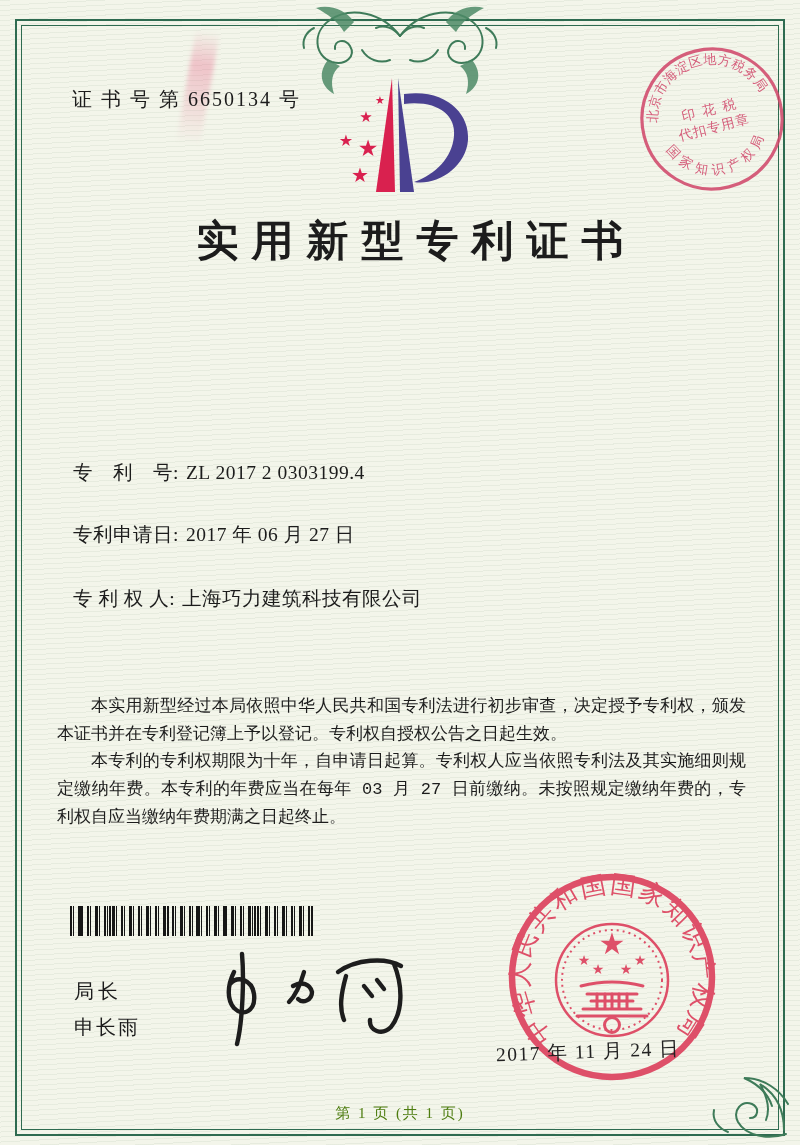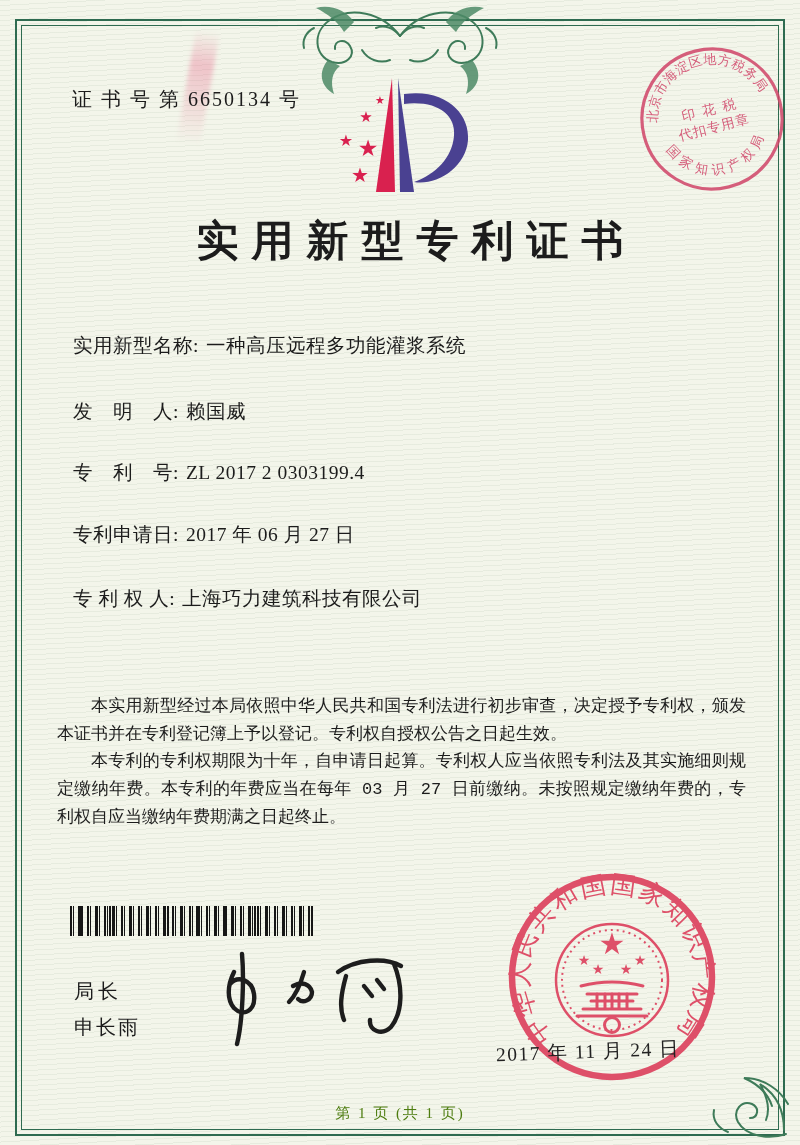--- a/index.html
+++ b/index.html
@@ -98,26 +98,20 @@
     </text>
     <text font-size="13.2" letter-spacing="5" fill="#d04468">
       <textPath href="#taxBottom" textLength="126" lengthAdjust="spacingAndGlyphs">国家知识产权局</textPath>
     </text>
     <text x="79" y="74" text-anchor="middle" font-size="13.5" letter-spacing="2" fill="#d04468">印 花 税</text>
     <text x="79" y="92" text-anchor="middle" font-size="13.5" letter-spacing="1" fill="#d04468">代扣专用章</text>
   </svg>
 
   <div class="title">实用新型专利证书</div>
 
-  <div class="field" style="top:332px">
-    <span>实用新型名称:</span><span class="value">一种高压远程多功能灌浆系统</span>
-  </div>
-  <div class="field" style="top:398px">
-    <span>发　明　人:</span><span class="value">赖国威</span>
-  </div>
   <div class="field" style="top:459px">
     <span>专　利　号:</span><span class="value">ZL 2017 2 0303199.4</span>
   </div>
   <div class="field" style="top:521px">
     <span>专利申请日:</span><span class="value">2017 年 06 月 27 日</span>
   </div>
   <div class="field" style="top:585px">
     <span>专 利 权 人:</span><span class="value">上海巧力建筑科技有限公司</span>
   </div>
 

